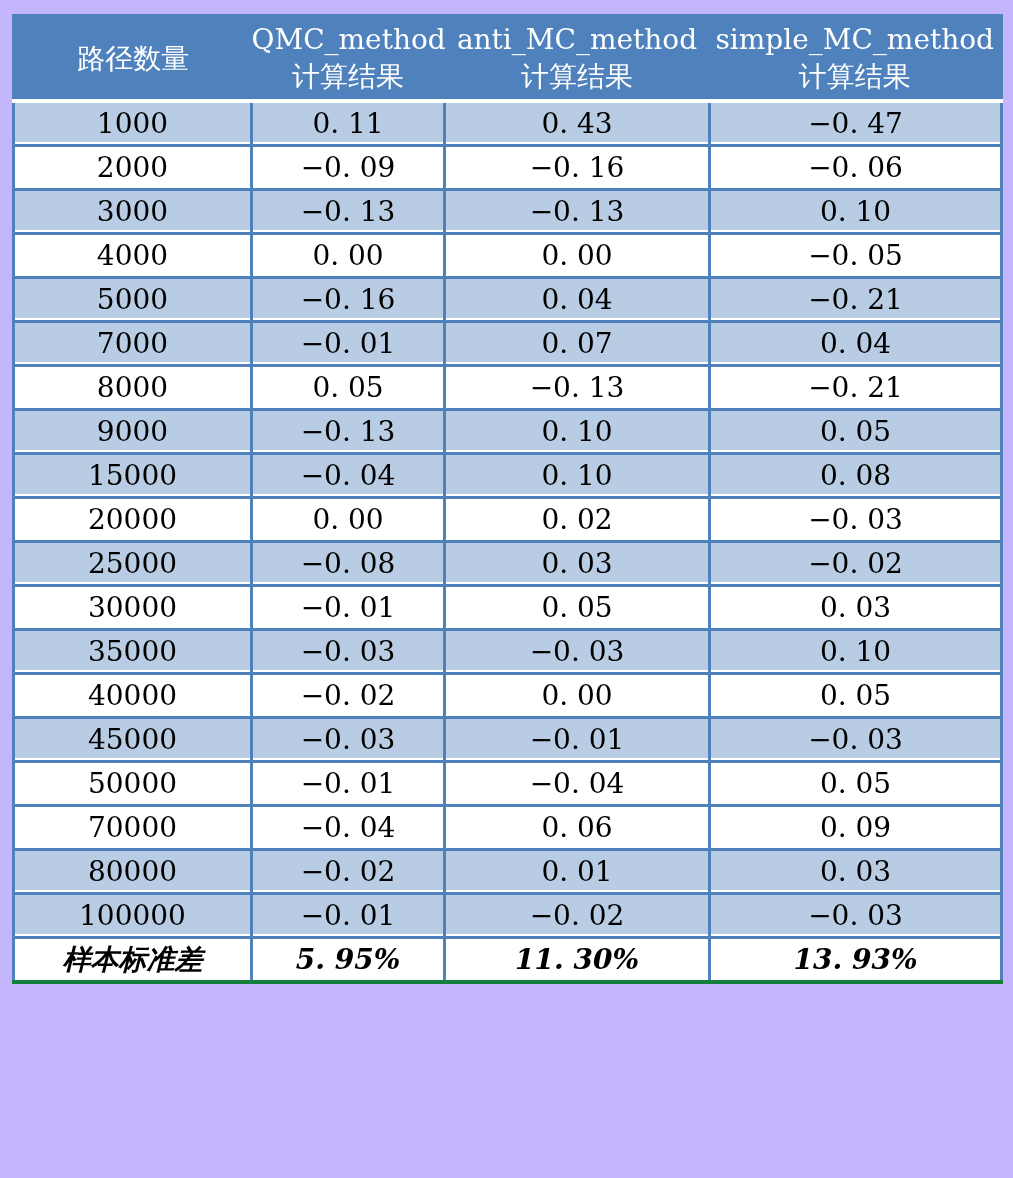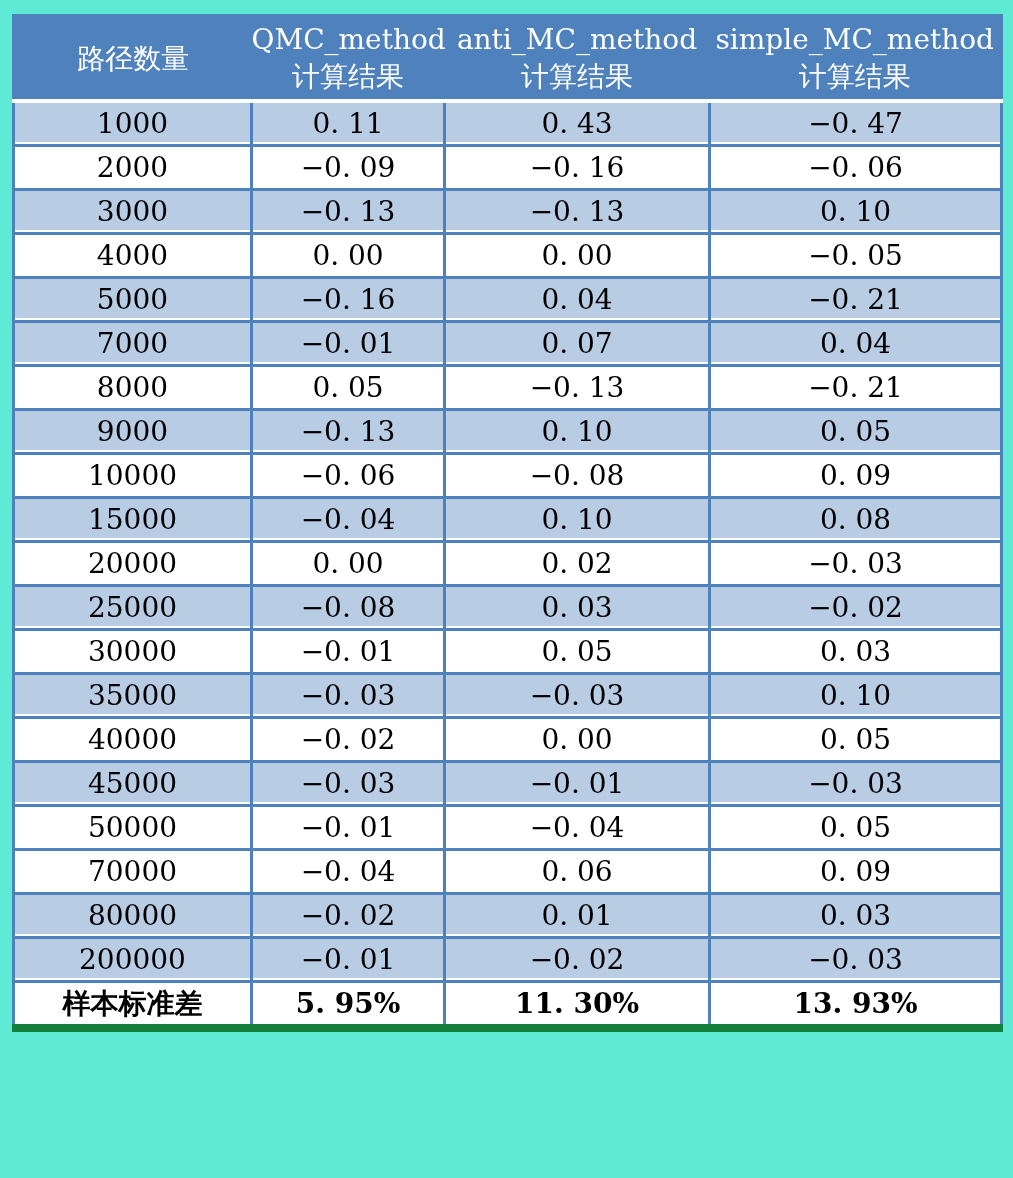--- a/index.html
+++ b/index.html
@@ -1,42 +1,43 @@
 <!DOCTYPE html>
 <html><head>
 <meta charset="utf-8">
 <style>
   html,body{margin:0;padding:0;}
   body{
     width:1013px;height:1178px;background:#ffffff;
     font-family:"DejaVu Serif","Liberation Serif",serif;
     color:#000;
   }
-  .page{position:relative;width:1013px;height:1178px;background:#5eead4;}
+  .page{position:relative;width:1013px;height:1178px;background:#c4b5fd;}
   table.results{
     position:absolute;left:12px;top:14px;width:988px;
     border-collapse:collapse;table-layout:fixed;
   }
   thead th{
     background:#4F81BD;color:#ffffff;font-weight:normal;
     font-size:28px;height:82px;vertical-align:middle;text-align:center;
     border:0;border-bottom:4px solid #ffffff;padding:0;
   }
   .hline{line-height:37px;}
   tbody td, tr.footer td{
     text-align:center;font-size:28px;height:41px;padding:0;
     border:3px solid #4F81BD;background:#ffffff;
   }
   tr.stripe td{
     background:#B8CCE4;
     box-shadow:inset 0 -2px 0 #ffffff;
   }
   tr.footer td{
     font-weight:bold;
-    border-bottom:8px solid #15803d;
+    border-bottom:4px solid #15803d;
+    font-style:italic;
   }
   table.results{border:3px solid #4F81BD;}
 </style>
 </head>
 <body>
 
 <div class="page">
   <table class="results">
     <colgroup>
       <col style="width:238px">
@@ -105,26 +106,20 @@
     <td>0. 05</td>
     <td>−0. 13</td>
     <td>−0. 21</td>
   </tr>
         <tr class="stripe">
     <td>9000</td>
     <td>−0. 13</td>
     <td>0. 10</td>
     <td>0. 05</td>
   </tr>
-        <tr>
-    <td>10000</td>
-    <td>−0. 06</td>
-    <td>−0. 08</td>
-    <td>0. 09</td>
-  </tr>
         <tr class="stripe">
     <td>15000</td>
     <td>−0. 04</td>
     <td>0. 10</td>
     <td>0. 08</td>
   </tr>
         <tr>
     <td>20000</td>
     <td>0. 00</td>
     <td>0. 02</td>
@@ -172,21 +167,21 @@
     <td>0. 06</td>
     <td>0. 09</td>
   </tr>
         <tr class="stripe">
     <td>80000</td>
     <td>−0. 02</td>
     <td>0. 01</td>
     <td>0. 03</td>
   </tr>
         <tr class="stripe">
-    <td>200000</td>
+    <td>100000</td>
     <td>−0. 01</td>
     <td>−0. 02</td>
     <td>−0. 03</td>
   </tr>
       </tbody>
     <tbody>
       <tr class="footer">
         <td>样本标准差</td>
         <td>5. 95%</td>
         <td>11. 30%</td>

